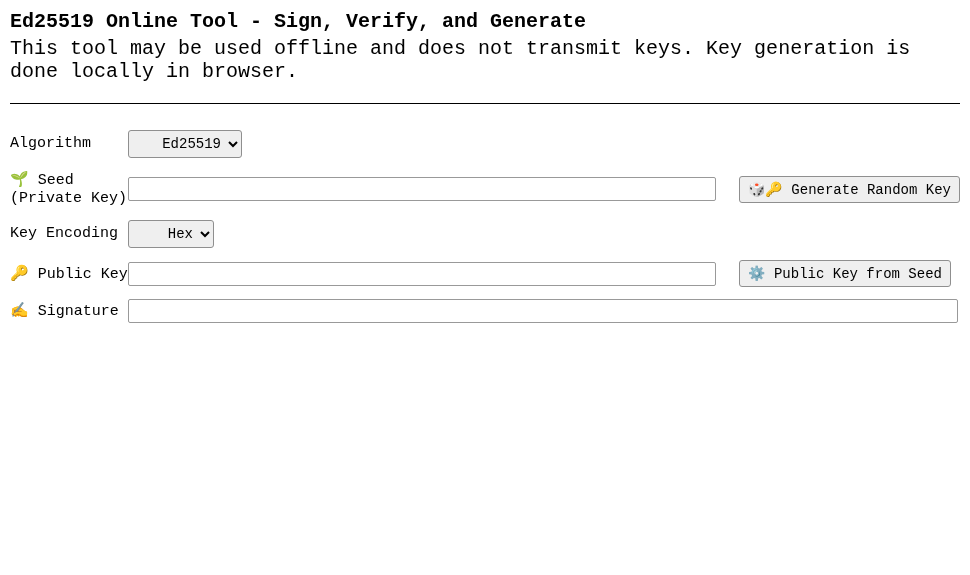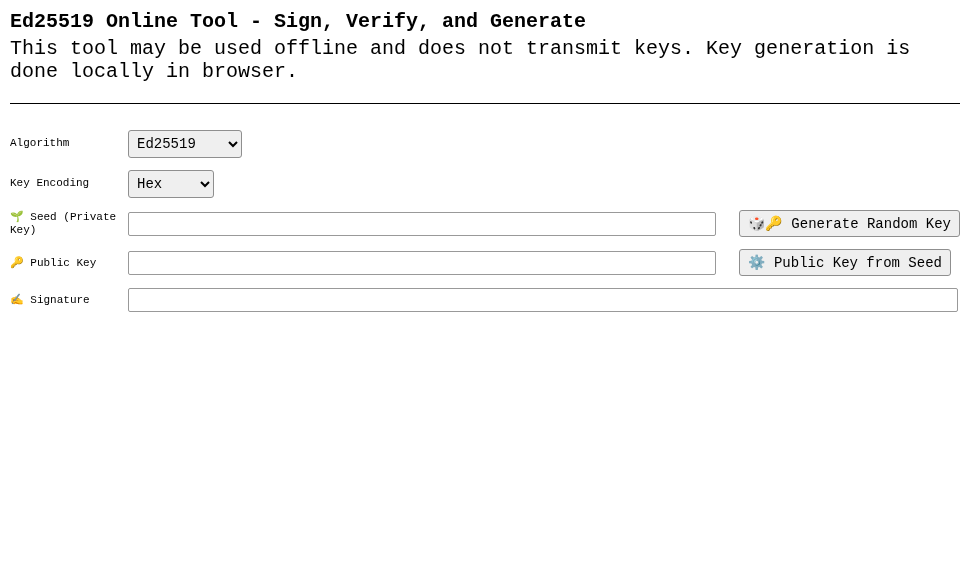--- a/index.html
+++ b/index.html
@@ -32,39 +32,40 @@
     border-spacing: 0 12px;
     width: 100%;
   }
   table.form td {
     vertical-align: middle;
     padding: 0;
   }
   td.label {
     width: 118px;
     padding-right: 8px;
-    font-size: 11px;
+    font-size: 15px;
     line-height: 1.2;
   }
   td.field {
     vertical-align: middle;
   }
   td.side-btn {
     padding-left: 16px;
     white-space: nowrap;
     width: 1%;
   }
   select {
     font-family: "Courier New", Courier, monospace;
     font-size: 14px;
     background: #efefef;
     border: 1px solid #8f8f8f;
     border-radius: 3px;
     padding: 3px 4px;
     height: 28px;
+    text-align: right;
   }
   #algo-select { width: 114px; }
   #msg-enc-select { width: 138px; }
   #key-enc-select { width: 86px; }
   textarea {
     font-family: "Courier New", Courier, monospace;
     font-size: 14px;
     width: 588px;
     height: 78px;
     border: 1px solid #999;
@@ -121,43 +122,43 @@
       <select id="algo-select">
         <option>Ed25519</option>
       </select>
     </td>
     <td></td>
   </tr>
 
 
 
   <tr>
-    <td class="label">Key Encoding</td>
-    <td class="field">
-      <select id="key-enc-select">
-        <option>Hex</option>
-      </select>
-    </td>
-    <td></td>
-  </tr>
-
-  <tr>
     <td class="label">
       <span class="emo">🌱</span>
       <span>Seed (Private Key)</span>
     </td>
     <td class="field">
       <input class="wide" type="text" value="" style="">
     </td>
     <td class="side-btn">
       <button>
         <span class="emo">🎲</span><span class="emo">🔑</span>
         <span>Generate Random Key</span>
       </button>
     </td>
+  </tr>
+
+  <tr>
+    <td class="label">Key Encoding</td>
+    <td class="field">
+      <select id="key-enc-select">
+        <option>Hex</option>
+      </select>
+    </td>
+    <td></td>
   </tr>
 
   <tr>
     <td class="label">
       <span class="emo">🔑</span>
       <span>Public Key</span>
     </td>
     <td class="field">
       <input class="wide" type="text" value="" style="">
     </td>

